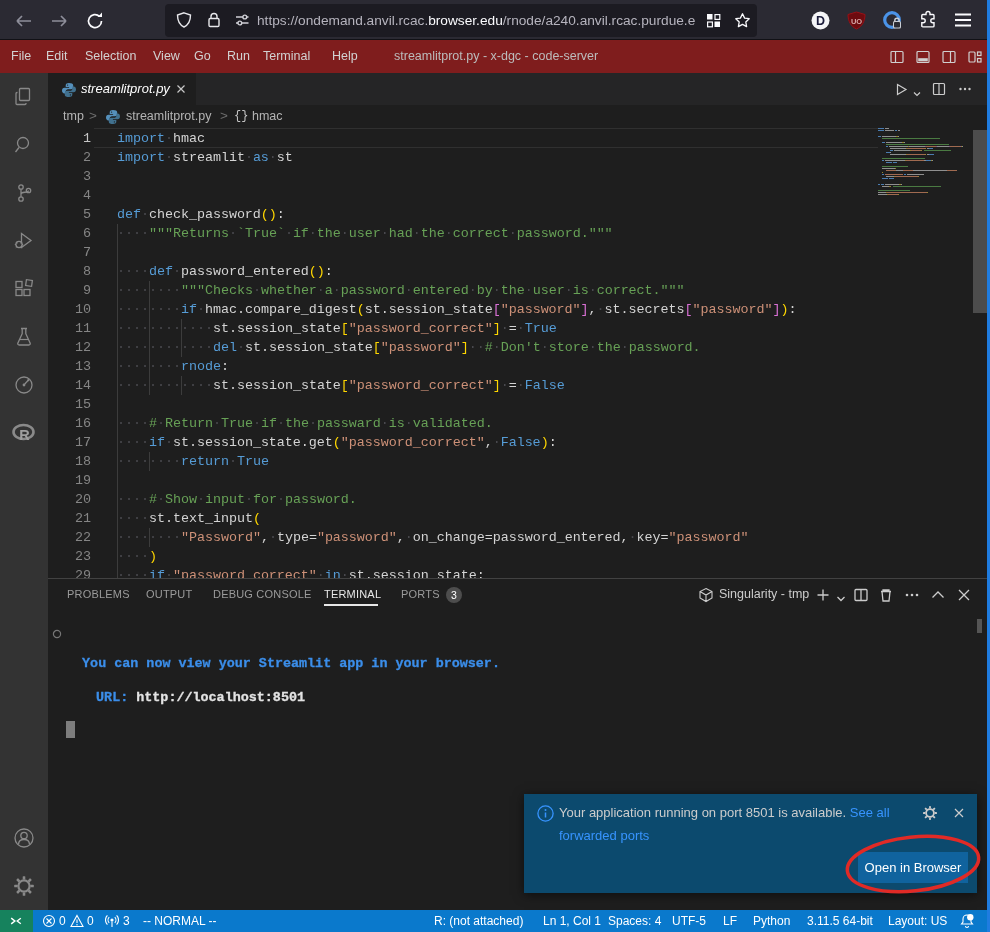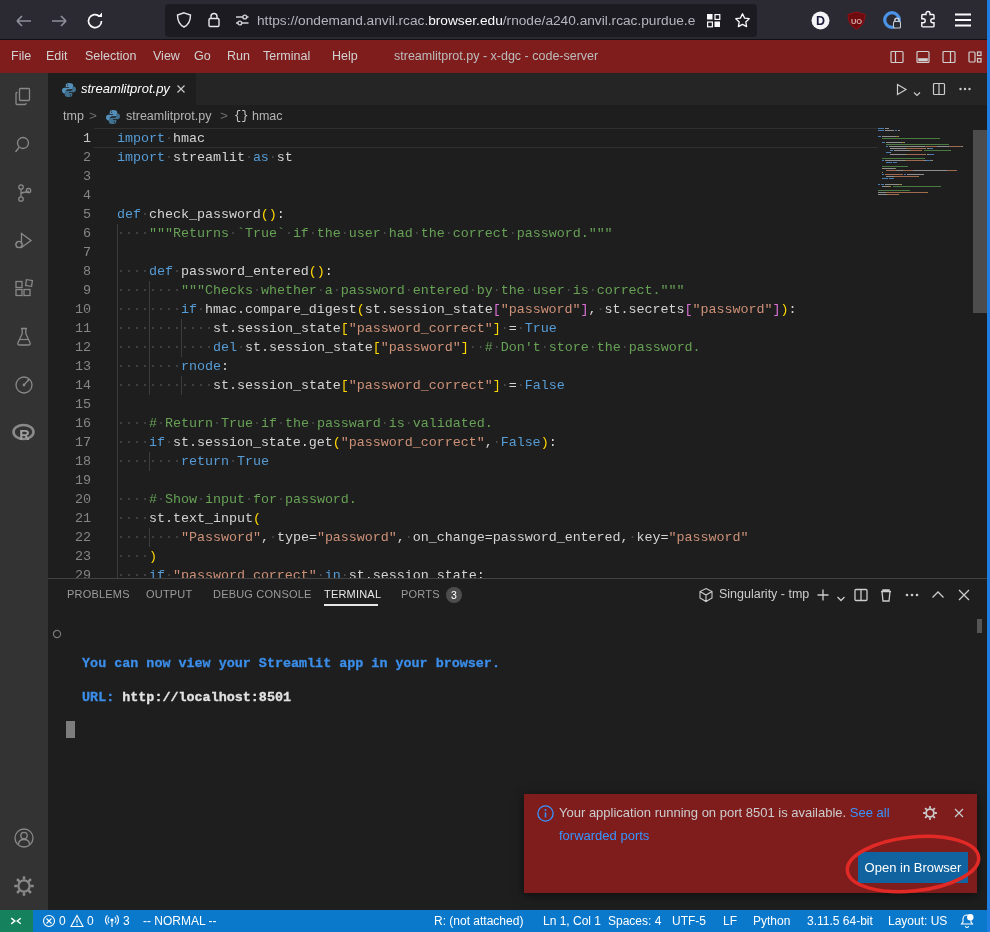--- a/index.html
+++ b/index.html
@@ -19,21 +19,21 @@
 .cl .k{color:#569cd6}.cl .s{color:#ce9178}.cl .c{color:#67a156}.cl .g{color:#ffd700}.cl .p{color:#da70d6}
 .cl i{font-style:normal;color:#49494e}
 .ig{position:absolute;width:1px;height:19px;background:#3c3c3c}
 .mm{position:absolute;height:1.1px}
 #panel{position:absolute;left:48px;top:578px;width:942px;height:332px;background:#1e1e1e;border-top:1px solid #424242}
 .ptab{position:absolute;top:0;height:31px;line-height:31px;font-size:11px;color:#9b9b9b;letter-spacing:0.2px}
 .term{position:absolute;font-family:"Liberation Mono",monospace;font-size:13.4px;line-height:17px;white-space:pre;color:#e3e3e3;-webkit-text-stroke:0.3px currentColor}
 #sbar{position:absolute;left:0;top:910px;width:990px;height:22px;background:#0a79cc;color:#fff;font-size:12px}
 #sgreen{position:absolute;left:0;top:0;width:33px;height:22px;background:#16825d}
 .si{position:absolute;top:0;height:22px;line-height:22px;white-space:pre}
-#notif{position:absolute;left:524px;top:794px;width:453px;height:99px;background:#7f1d1d;box-shadow:0 2px 10px rgba(0,0,0,0.55);font-size:13px;color:#cccccc}
+#notif{position:absolute;left:524px;top:794px;width:453px;height:99px;background:#0c4a6e;box-shadow:0 2px 10px rgba(0,0,0,0.55);font-size:13px;color:#cccccc}
 .blue{color:#3794ff}
 #obtn{position:absolute;left:334px;top:58px;width:110px;height:31px;background:#10639e;color:#ffffff;text-align:center;line-height:31px;font-size:13px}
 #blueline{position:absolute;left:987px;top:0;width:3px;height:932px;background:#1f7ce0}
 </style></head><body>
 <div id="root">
 <div id="ff">
 <div class="icon" style="left:11px;top:8px"><svg width="26" height="26" viewBox="0 0 26 26">
           <path d="M6 13 h14 M6 13 l5 -5 M6 13 l5 5" stroke="#8e8e9a" stroke-width="1.7" fill="none"></path>
         </svg></div>
 <div class="icon" style="left:46px;top:8px"><svg width="26" height="26" viewBox="0 0 26 26">
@@ -431,21 +431,21 @@
 <div class="icon" style="left:882px;top:8px"><svg width="16" height="16" viewBox="0 0 16 16">
           <path d="M2.5 10.5 L8 5 L13.5 10.5" stroke="#cccccc" stroke-width="1.3" fill="none"></path>
         </svg></div>
 <div class="icon" style="left:908px;top:8px"><svg width="16" height="16" viewBox="0 0 16 16">
           <path d="M3 3 L13 13 M13 3 L3 13" stroke="#cccccc" stroke-width="1.3" fill="none"></path>
         </svg></div>
 <div class="icon" style="left:4px;top:45.5px"><svg width="10" height="10" viewBox="0 0 10 10">
           <circle cx="5" cy="5" r="3.6" fill="none" stroke="#767676" stroke-width="1.2"></circle>
         </svg></div>
 <div class="term" style="left:18px;top:76px;color:#3b8eea;font-weight:bold">  You can now view your Streamlit app in your browser.</div>
-<div class="term" style="left:18px;top:110px"><span style="color:#3b8eea;font-weight:bold">  URL: </span><span style="font-weight:bold">http://localhost:8501</span></div>
+<div class="term" style="left:32px;top:110px"><span style="color:#3b8eea;font-weight:bold">  URL: </span><span style="font-weight:bold">http://localhost:8501</span></div>
 <div class="abs" style="left:18px;top:141.5px;width:9px;height:17px;background:#7d7d7d"></div>
 <div class="abs" style="left:929px;top:40px;width:5px;height:14px;background:#555"></div>
 </div>
 <div id="notif">
 <div class="icon" style="left:13px;top:11px"><svg width="17" height="17" viewBox="0 0 17 17">
           <circle cx="8.5" cy="8.5" r="7.6" fill="none" stroke="#3794ff" stroke-width="1.3"></circle>
           <path d="M8.5 7.5 v5" stroke="#3794ff" stroke-width="1.5"></path>
           <circle cx="8.5" cy="5" r="1" fill="#3794ff"></circle>
         </svg></div>
 <div class="abs" style="left:35px;top:6.5px;width:345px;line-height:23px">Your application running on port 8501 is available. <span class="blue">See all forwarded ports</span></div>

